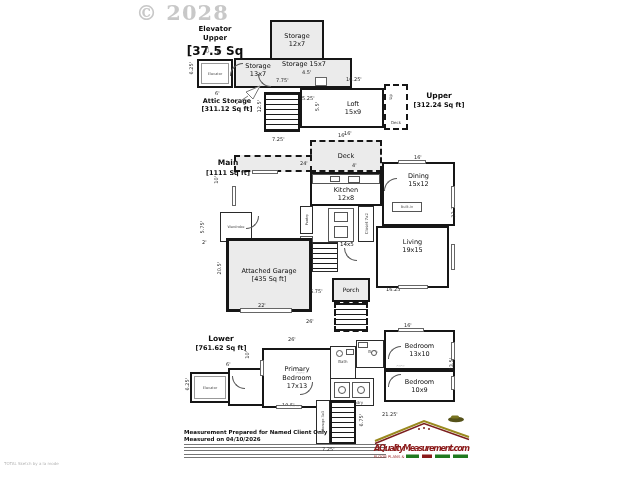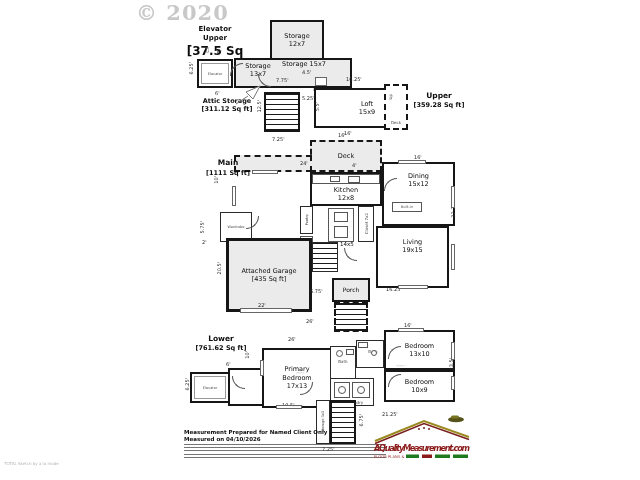--- a/index.html
+++ b/index.html
@@ -30,21 +30,21 @@
   .copyright{position:absolute;font-family:"DejaVu Serif","Liberation Serif",serif;font-size:21px;font-weight:bold;
              color:#c8c8c8;letter-spacing:1px}
   .blur-lines{position:absolute;background-image:repeating-linear-gradient(180deg,rgba(70,70,70,.75) 0,rgba(70,70,70,.75) 1px,transparent 1px,transparent 3.2px)}
   .credit{position:absolute;font-size:4px;color:#b5b5b5}
 </style>
 </head>
 <body>
 
 <div id="stage">
 
-  <span class="copyright" style="left:136px;top:0">© 2020</span>
+  <span class="copyright" style="left:136px;top:0">© 2028</span>
 
   <span class="lbl b" style="left:186px;top:25px;width:58px;font-size:7px">Elevator
 Upper</span>
   <span class="lbl b" style="left:186px;top:44px;width:58px;font-size:12px">[37.5 Sq ft]</span>
   <span class="dim" style="left:204px;top:46px;font-size:8px;color:#777">⇩</span>
   <span class="dim" style="left:217px;top:49px">6'</span>
 
   <div class="room" style="left:197px;top:59px;width:36px;height:29px">
     <div class="fix" style="left:2px;top:2px;right:2px;bottom:2px;border-color:#999">
       <span class="micro">Elevator</span>
@@ -73,36 +73,36 @@
 [311.12 Sq ft]</span>
   <svg style="position:absolute;left:234px;top:84px" width="30" height="22" viewBox="0 0 30 22">
     <path d="M2 20 L14 12" stroke="#777" fill="none" stroke-width="1"></path>
     <polygon points="26,2 12,8 19,15" fill="#fff" stroke="#777" stroke-width="1"></polygon>
   </svg>
 
   <div class="room stairs" style="left:264px;top:92px;width:36px;height:40px"></div>
   <span class="vdim" style="left:256px;top:100px">12.5'</span>
   <span class="dim" style="left:272px;top:136px">7.25'</span>
 
-  <div class="room cc" style="left:314px;top:88px;width:84px;height:40px">
+  <div class="room cc" style="left:300px;top:88px;width:84px;height:40px">
     <span class="in" style="padding-left:22px">Loft
 15x9</span>
   </div>
   <span class="dim" style="left:302px;top:95px">5.25'</span>
   <span class="vdim" style="left:314px;top:102px">5.5'</span>
   <span class="dim" style="left:346px;top:76px">16.25'</span>
   <span class="dim" style="left:344px;top:130px">16'</span>
 
   <div class="room dash" style="left:384px;top:84px;width:24px;height:46px">
     <span class="vtxt" style="position:absolute;left:2px;top:8px">Up</span>
     <span class="lbl tiny" style="left:1px;top:34px;width:18px">Deck</span>
   </div>
 
   <span class="lbl lvl" style="left:410px;top:91px;width:58px">Upper</span>
-  <span class="lbl b" style="left:402px;top:101px;width:74px">[359.28 Sq ft]</span>
+  <span class="lbl b" style="left:402px;top:101px;width:74px">[312.24 Sq ft]</span>
 
   <div class="room gray dash cc" style="left:310px;top:140px;width:72px;height:32px">
     <span class="in">Deck</span>
   </div>
   <div class="room gray dash" style="left:234px;top:155px;width:78px;height:17px"></div>
   <span class="dim" style="left:338px;top:132px">16'</span>
   <span class="dim" style="left:300px;top:160px">24'</span>
   <span class="dim" style="left:352px;top:162px">4'</span>
 
   <span class="lbl lvl" style="left:208px;top:158px;width:40px">Main</span>

